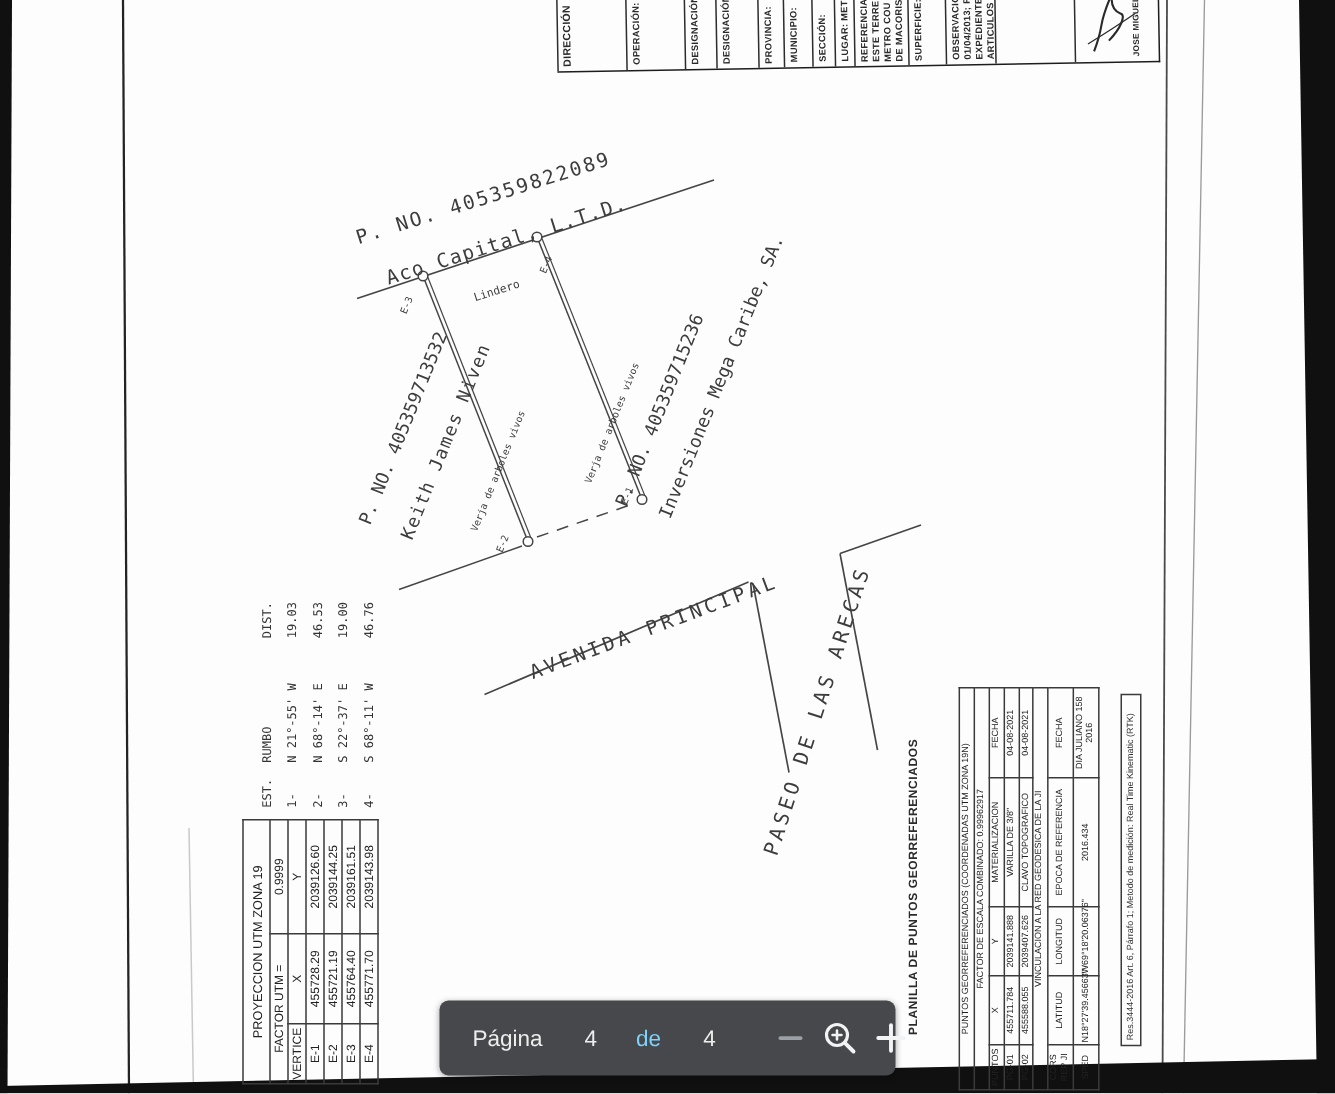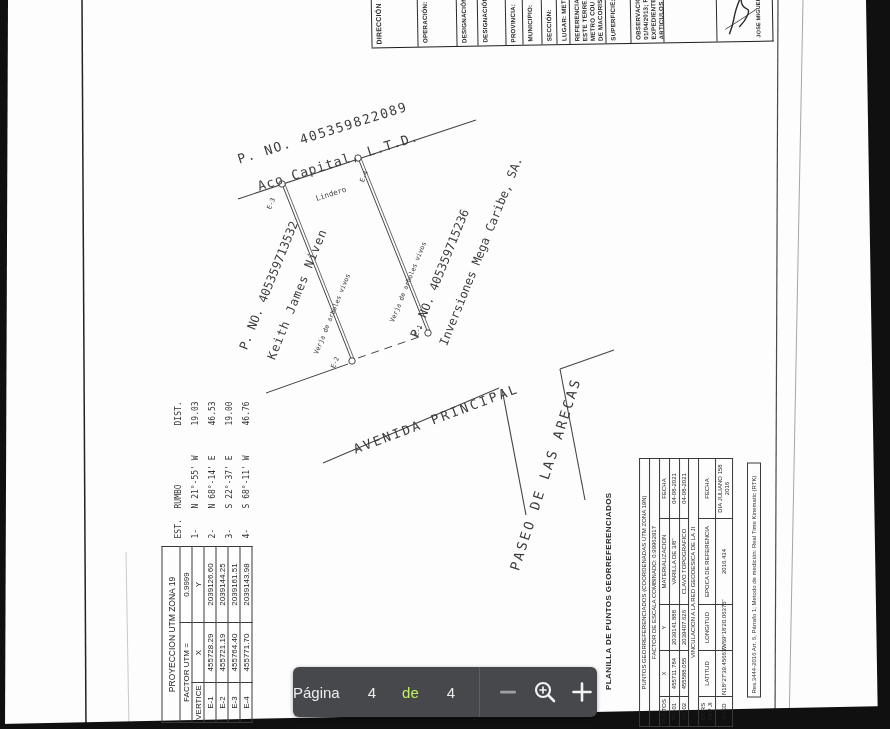--- a/index.html
+++ b/index.html
@@ -39,23 +39,23 @@
   .tb-cell{position:relative;overflow:hidden;border-left:1px solid #2c2c2c;height:100%;box-sizing:border-box;}
   .tb-cell .vt{position:absolute;left:3px;bottom:3px;font-size:6.2px;font-weight:600;
      letter-spacing:.2px;line-height:1.25;color:#2a2a2a;}
   .tb-cell.bold .vt{font-size:7px;font-weight:700;}
   .side-title{position:absolute;z-index:2;font-family:"Liberation Sans",sans-serif;
      font-size:8px;font-weight:600;letter-spacing:.4px;color:#2b2b2b;}
   
   #toolbar{position:absolute;left:293px;top:667px;width:304px;height:50px;z-index:10;
      border-radius:6px;display:flex;align-items:center;color:#eceded;font-size:15px;
      box-shadow:0 1px 4px rgba(0,0,0,.35);}
-  #toolbar .lbl{}
+  #toolbar .lbl{margin-left:22px;}
   #toolbar .num{margin-left:28px;}
-  #toolbar .de{margin-left:26px;color:#bef264;}
+  #toolbar .de{margin-left:26px;color:#7dd3fc;}
   #toolbar .num2{margin-left:28px;}
   #toolbar .divider{width:1px;height:50px;background:#5c5d60;margin-left:24px;}
   .tb-btn{background:none;border:none;padding:0;margin:0;cursor:pointer;display:flex;align-items:center;justify-content:center;width:34px;height:34px;}
 </style>
 </head>
 <body>
 
 <div id="page">
 
   <svg class="lines" width="890" height="729" viewBox="0 0 890 729">

